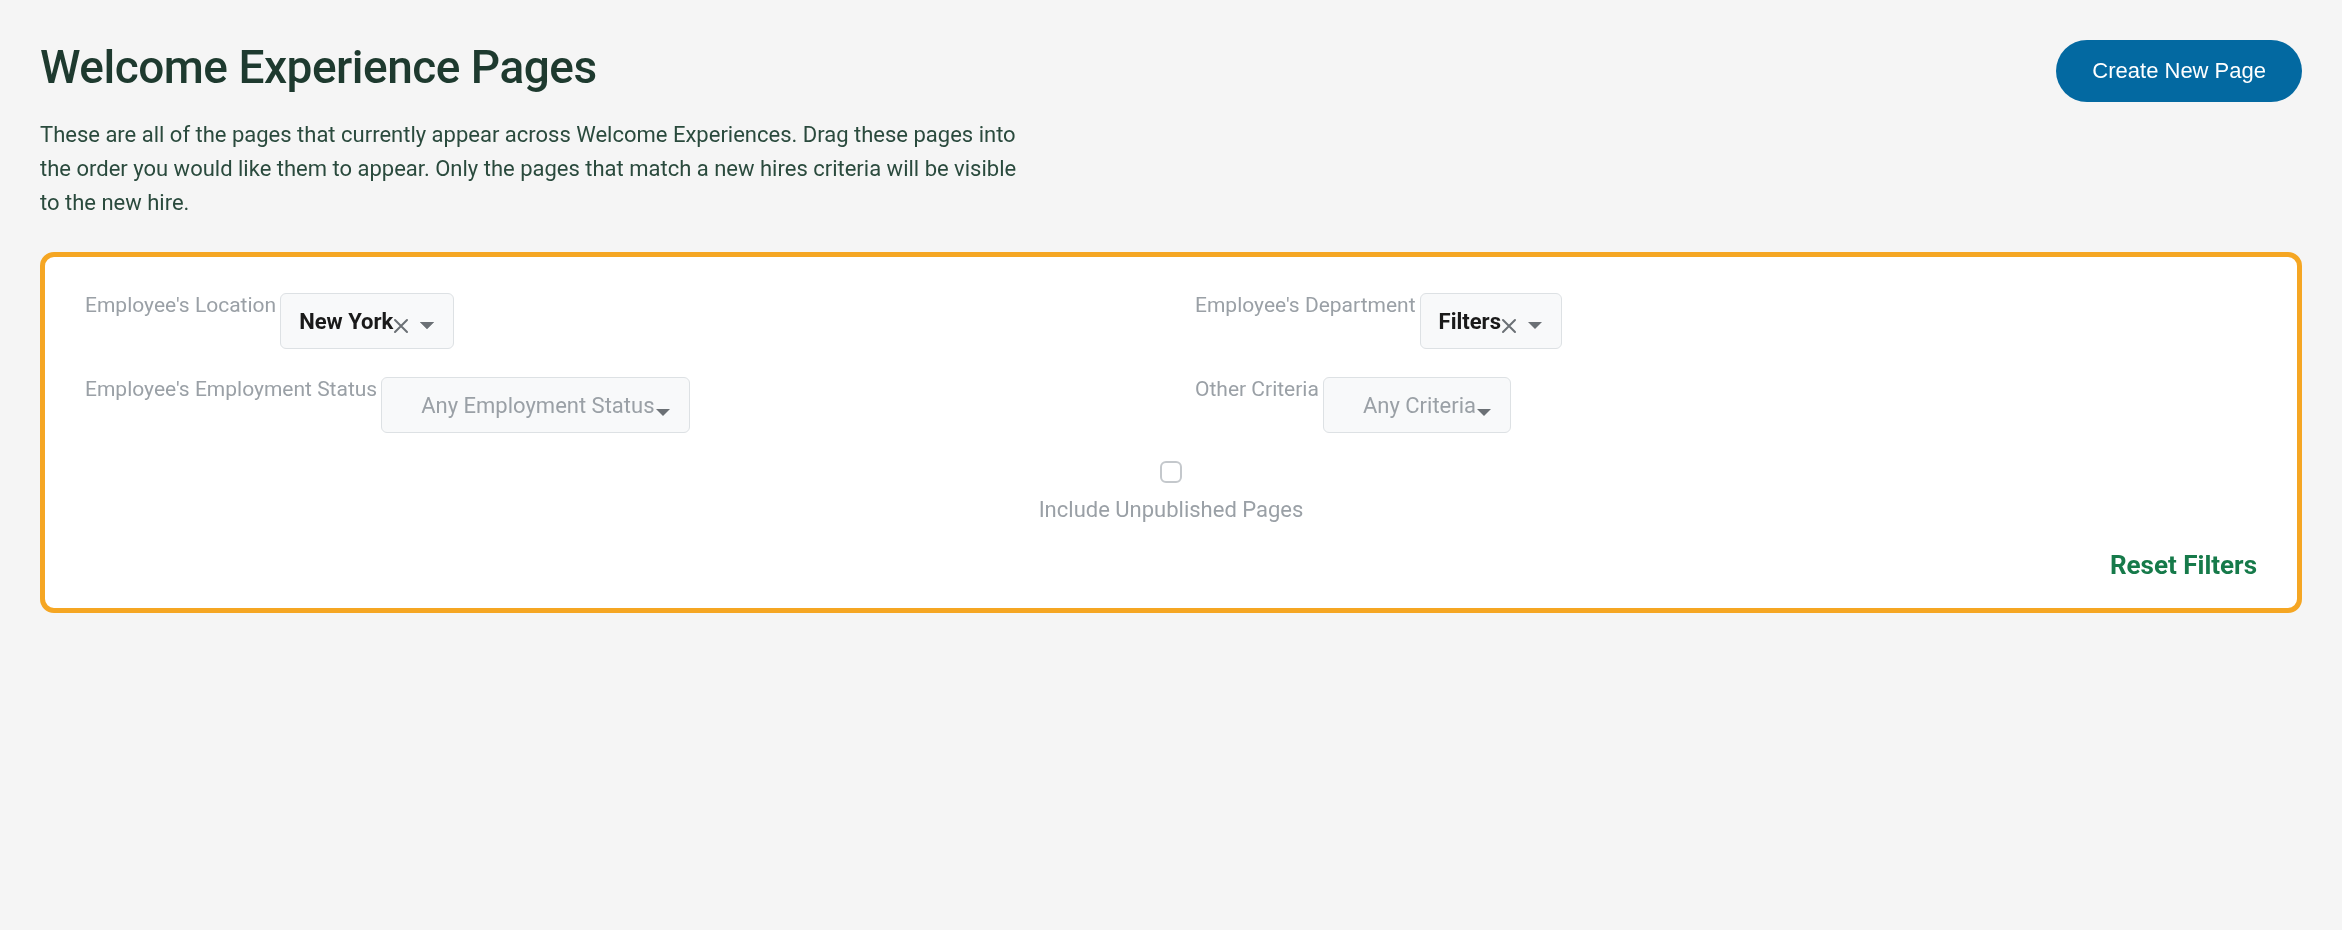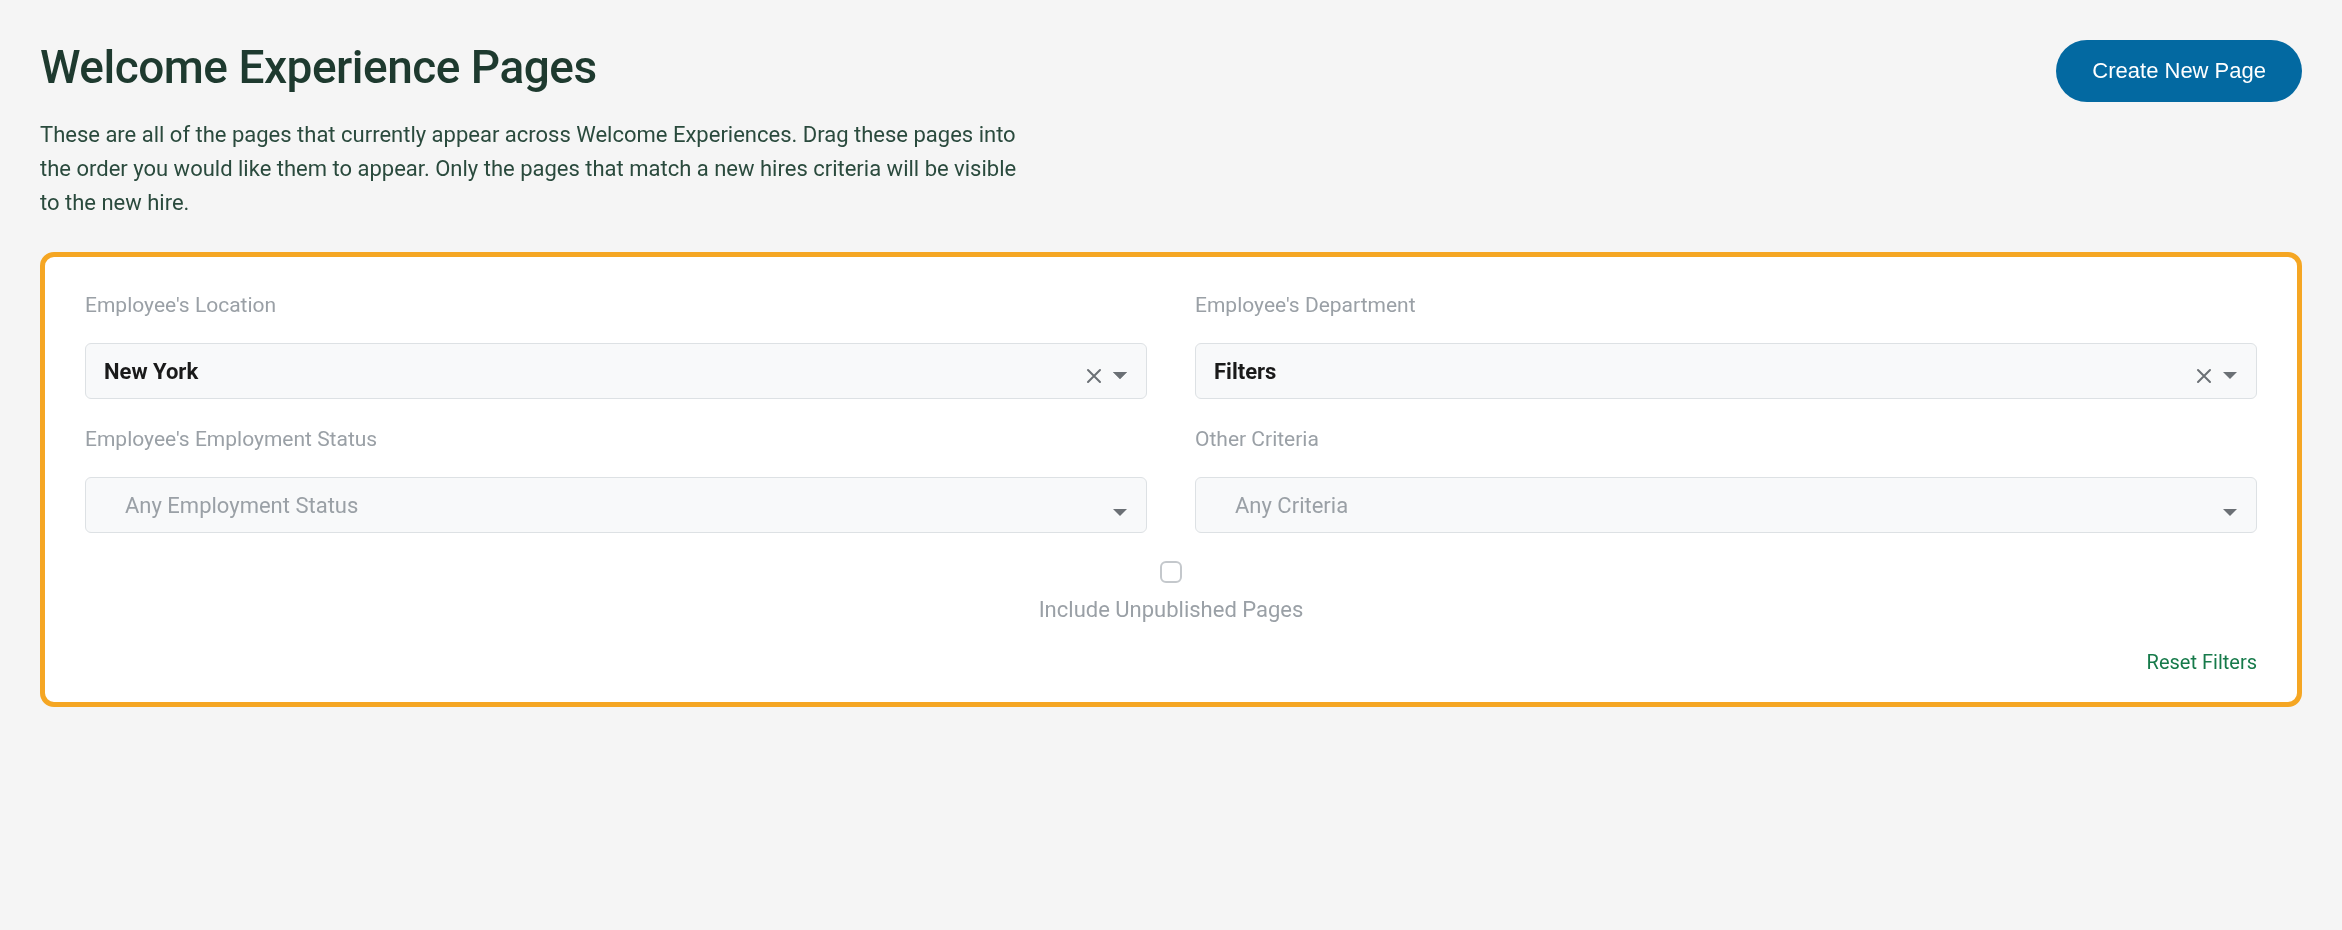--- a/index.html
+++ b/index.html
@@ -51,22 +51,22 @@
     }
     .filter-grid {
       display: grid;
       grid-template-columns: 1fr 1fr;
       column-gap: 48px;
       row-gap: 28px;
       margin-bottom: 28px;
     }
     .filter-field {
       display: flex;
-      flex-direction: column;
-      gap: 26px;
+      flex-direction: row;
+      gap: 4px;
     }
     .filter-label {
       font-size: 21px;
       color: #9aa0a6;
       font-weight: 400;
     }
     .select-box {
       display: flex;
       align-items: flex-end;
       justify-content: space-between;
@@ -116,23 +116,23 @@
     }
     .checkbox-label {
       font-size: 22px;
       color: #9aa0a6;
     }
     .panel-footer {
       display: flex;
       justify-content: flex-end;
     }
     .reset-link {
-      font-size: 20px;
+      font-size: 26px;
       color: #167a4a;
-      font-weight: 400;
+      font-weight: 700;
       cursor: pointer;
       text-decoration: none;
     }
     svg {
       display: block;
     }
   </style>
 </head>
 <body>
 

